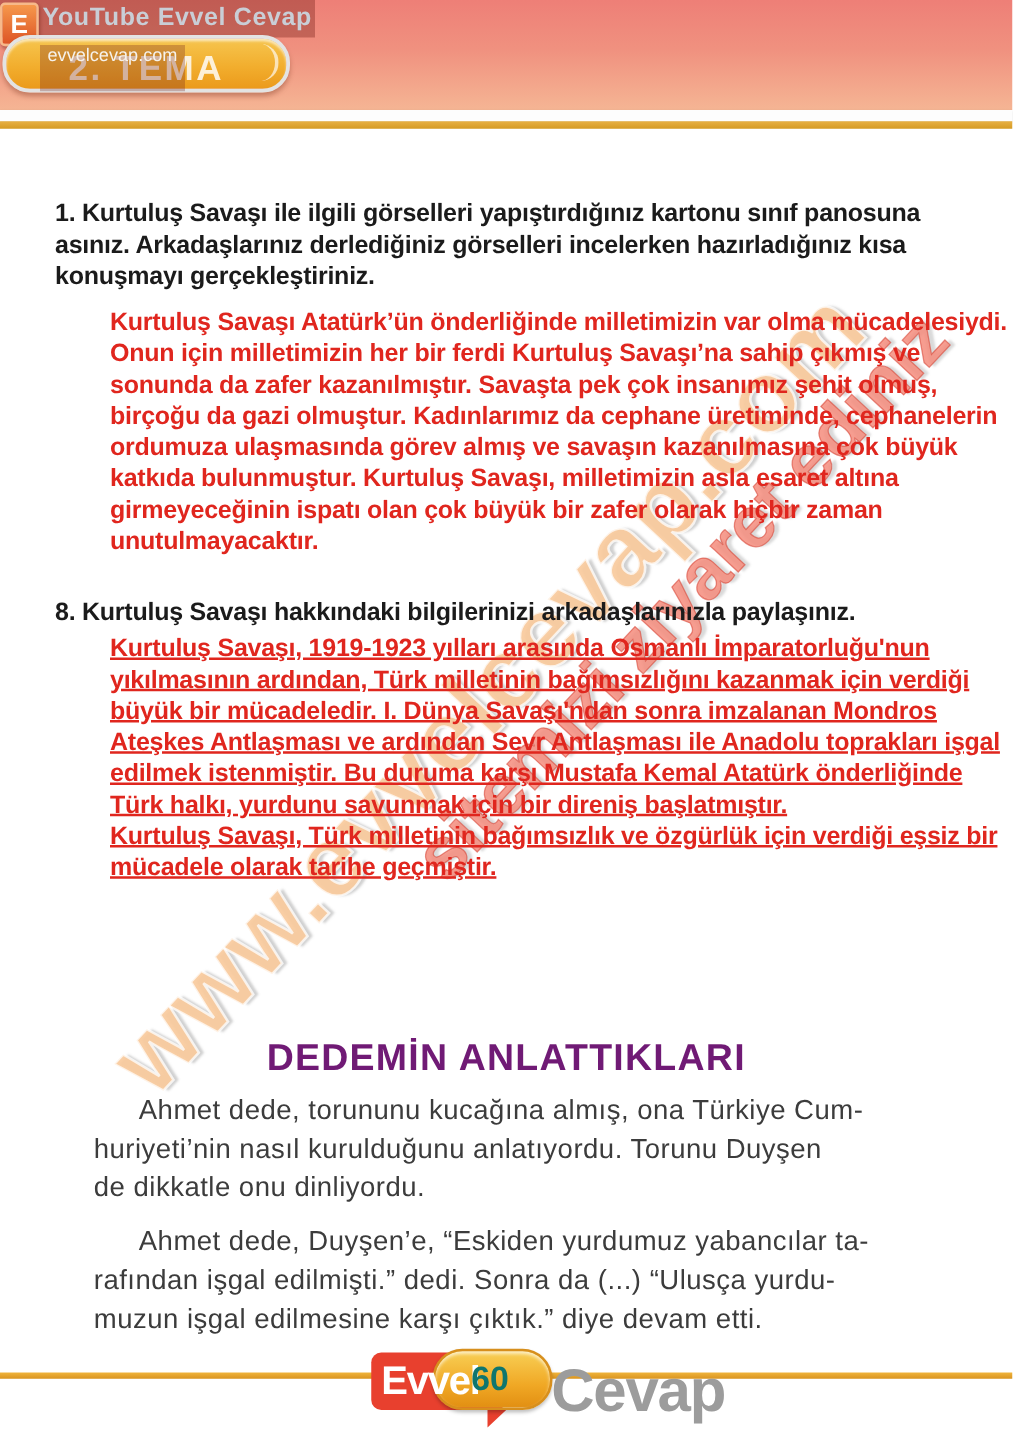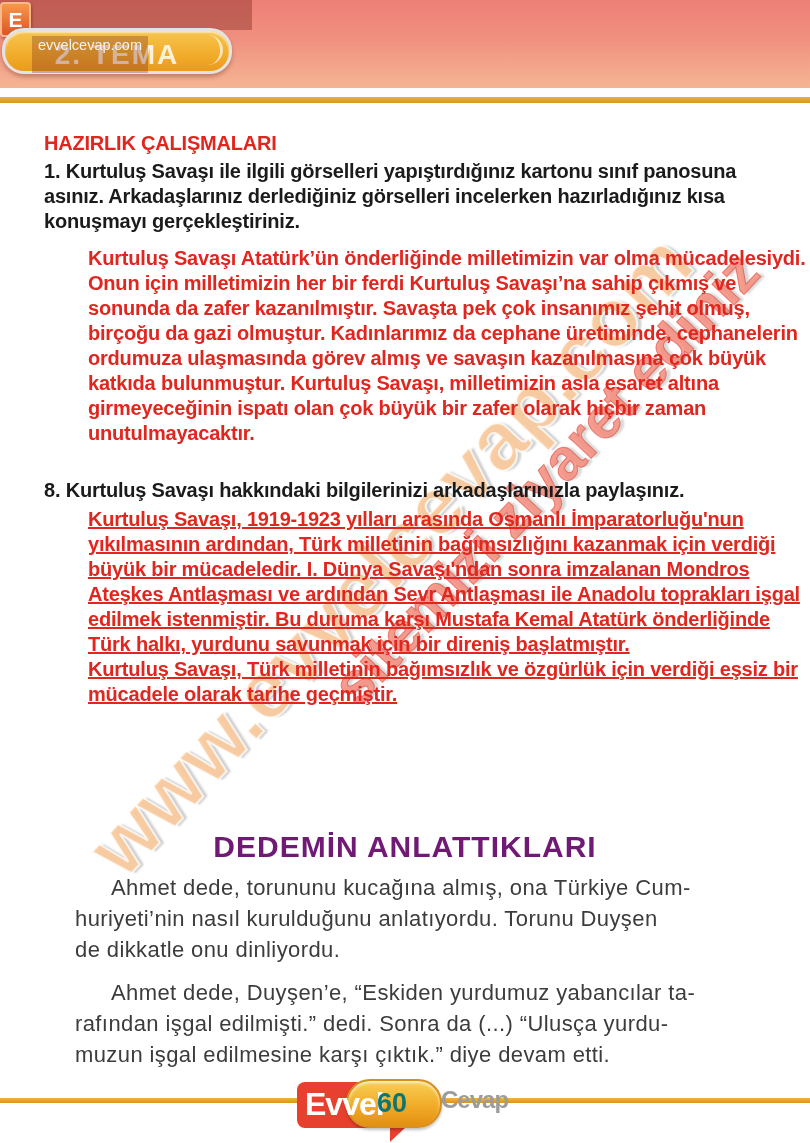--- a/index.html
+++ b/index.html
@@ -64,46 +64,46 @@
   .logo-tail{position:absolute;left:390px;top:1127px;width:0;height:0;z-index:4;
     border-top:15px solid #e8402e;border-right:16px solid transparent;}
   .page-pill{position:absolute;left:346px;top:1079px;width:92px;height:45px;z-index:5;
     border-radius:24px;background:linear-gradient(180deg,#f8cf55 0%,#f0a825 60%,#e28f12 100%);
     border:2px solid #d78f1d;box-shadow:inset 0 2px 3px rgba(255,255,255,.7),0 2px 3px rgba(0,0,0,.25);}
   .logo-evvel{position:absolute;left:305px;top:1086px;z-index:6;color:#ffffff;
     font-weight:bold;font-size:32px;letter-spacing:-1px;text-align:right;}
   .page-number{position:absolute;left:346px;top:1088px;width:92px;text-align:center;z-index:7;
     color:#0f766e;font-weight:bold;font-size:27px;}
   .logo-cevap{position:absolute;left:441px;top:1086px;z-index:6;color:#9c9c9c;
-    font-weight:bold;font-size:24px;letter-spacing:-1px;}
+    font-weight:bold;font-size:48px;letter-spacing:-1px;}
 </style>
 </head>
 <body>
 
 <div class="page">
 
   <div class="banner">
     <div class="banner-shade"></div>
+    <div class="yt-watermark">YouTube Evvel Cevap</div>
     <div class="e-badge">
       <span>E</span>
     </div>
     <div class="e-badge-tail"></div>
     <div class="tema-pill">
       <div class="tema-pill-gloss"></div>
       <div class="tema-label">2. TEMA</div>
     </div>
     <div class="site-watermark">evvelcevap.com</div>
   </div>
   <div class="white-strip"></div>
   <div class="gold-bar"></div>
 
   <div class="wm wm-orange">www.evvelcevap.com</div>
   <div class="wm wm-red">sitemizi ziyaret ediniz</div>
 
-  <div class="txt heading-red">HAZIRLIK ÇALIŞMALARI</div>
   <div class="txt q q1">1. Kurtuluş Savaşı ile ilgili görselleri yapıştırdığınız kartonu sınıf panosuna
 asınız. Arkadaşlarınız derlediğiniz görselleri incelerken hazırladığınız kısa
 konuşmayı gerçekleştiriniz.</div>
   <div class="txt a a1">Kurtuluş Savaşı Atatürk’ün önderliğinde milletimizin var olma mücadelesiydi.
 Onun için milletimizin her bir ferdi Kurtuluş Savaşı’na sahip çıkmış ve
 sonunda da zafer kazanılmıştır. Savaşta pek çok insanımız şehit olmuş,
 birçoğu da gazi olmuştur. Kadınlarımız da cephane üretiminde, cephanelerin
 ordumuza ulaşmasında görev almış ve savaşın kazanılmasına çok büyük
 katkıda bulunmuştur. Kurtuluş Savaşı, milletimizin asla esaret altına
 girmeyeceğinin ispatı olan çok büyük bir zafer olarak hiçbir zaman

